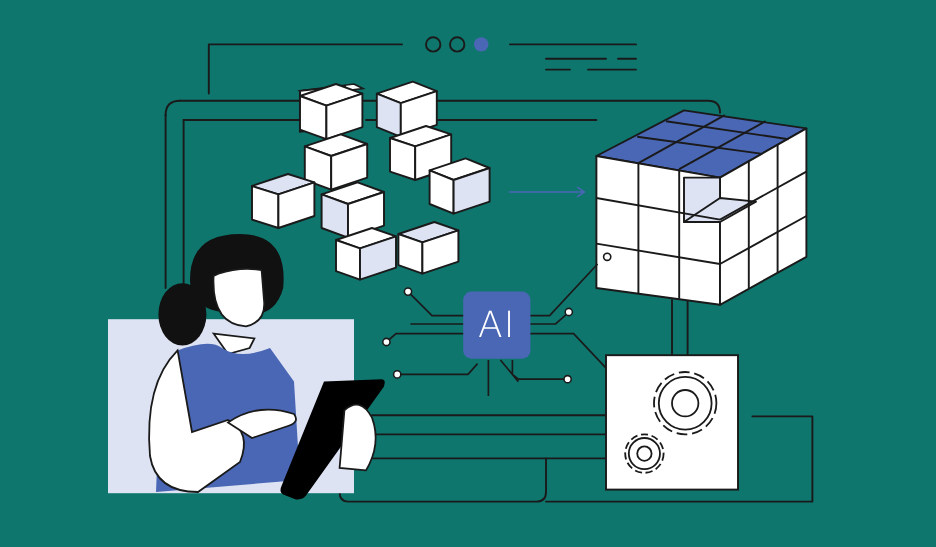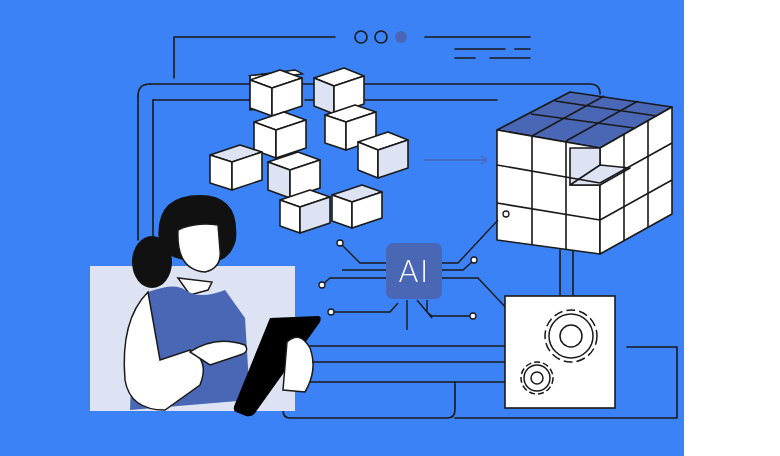--- a/index.html
+++ b/index.html
@@ -1,16 +1,16 @@
 <!DOCTYPE html>
 <html><head>
 <meta charset="utf-8">
 <style>
   html, body { margin:0; padding:0; background:#ffffff; }
-  .stage { position:relative; width:684px; height:456px; overflow:hidden; background:#3b82f6; font-family:"Liberation Sans", sans-serif; }
+  .stage { position:relative; width:780px; height:456px; overflow:hidden; background:#0f766e; font-family:"Liberation Sans", sans-serif; }
   svg { position:absolute; left:0; top:0; }
   .ai-label { position:absolute; left:386px; top:243px; width:56px; height:56px; display:flex; align-items:center; justify-content:center; color:#ffffff; font-size:30px; font-family:"DejaVu Sans", sans-serif; font-weight:300; letter-spacing:1px; }
 </style>
 </head>
 <body>
 
 <div class="stage">
 <svg width="780" height="456" viewBox="0 0 780 456">
   <g fill="none" stroke="#1a1a1a" stroke-width="1.6" stroke-linejoin="round" stroke-linecap="round">
 

